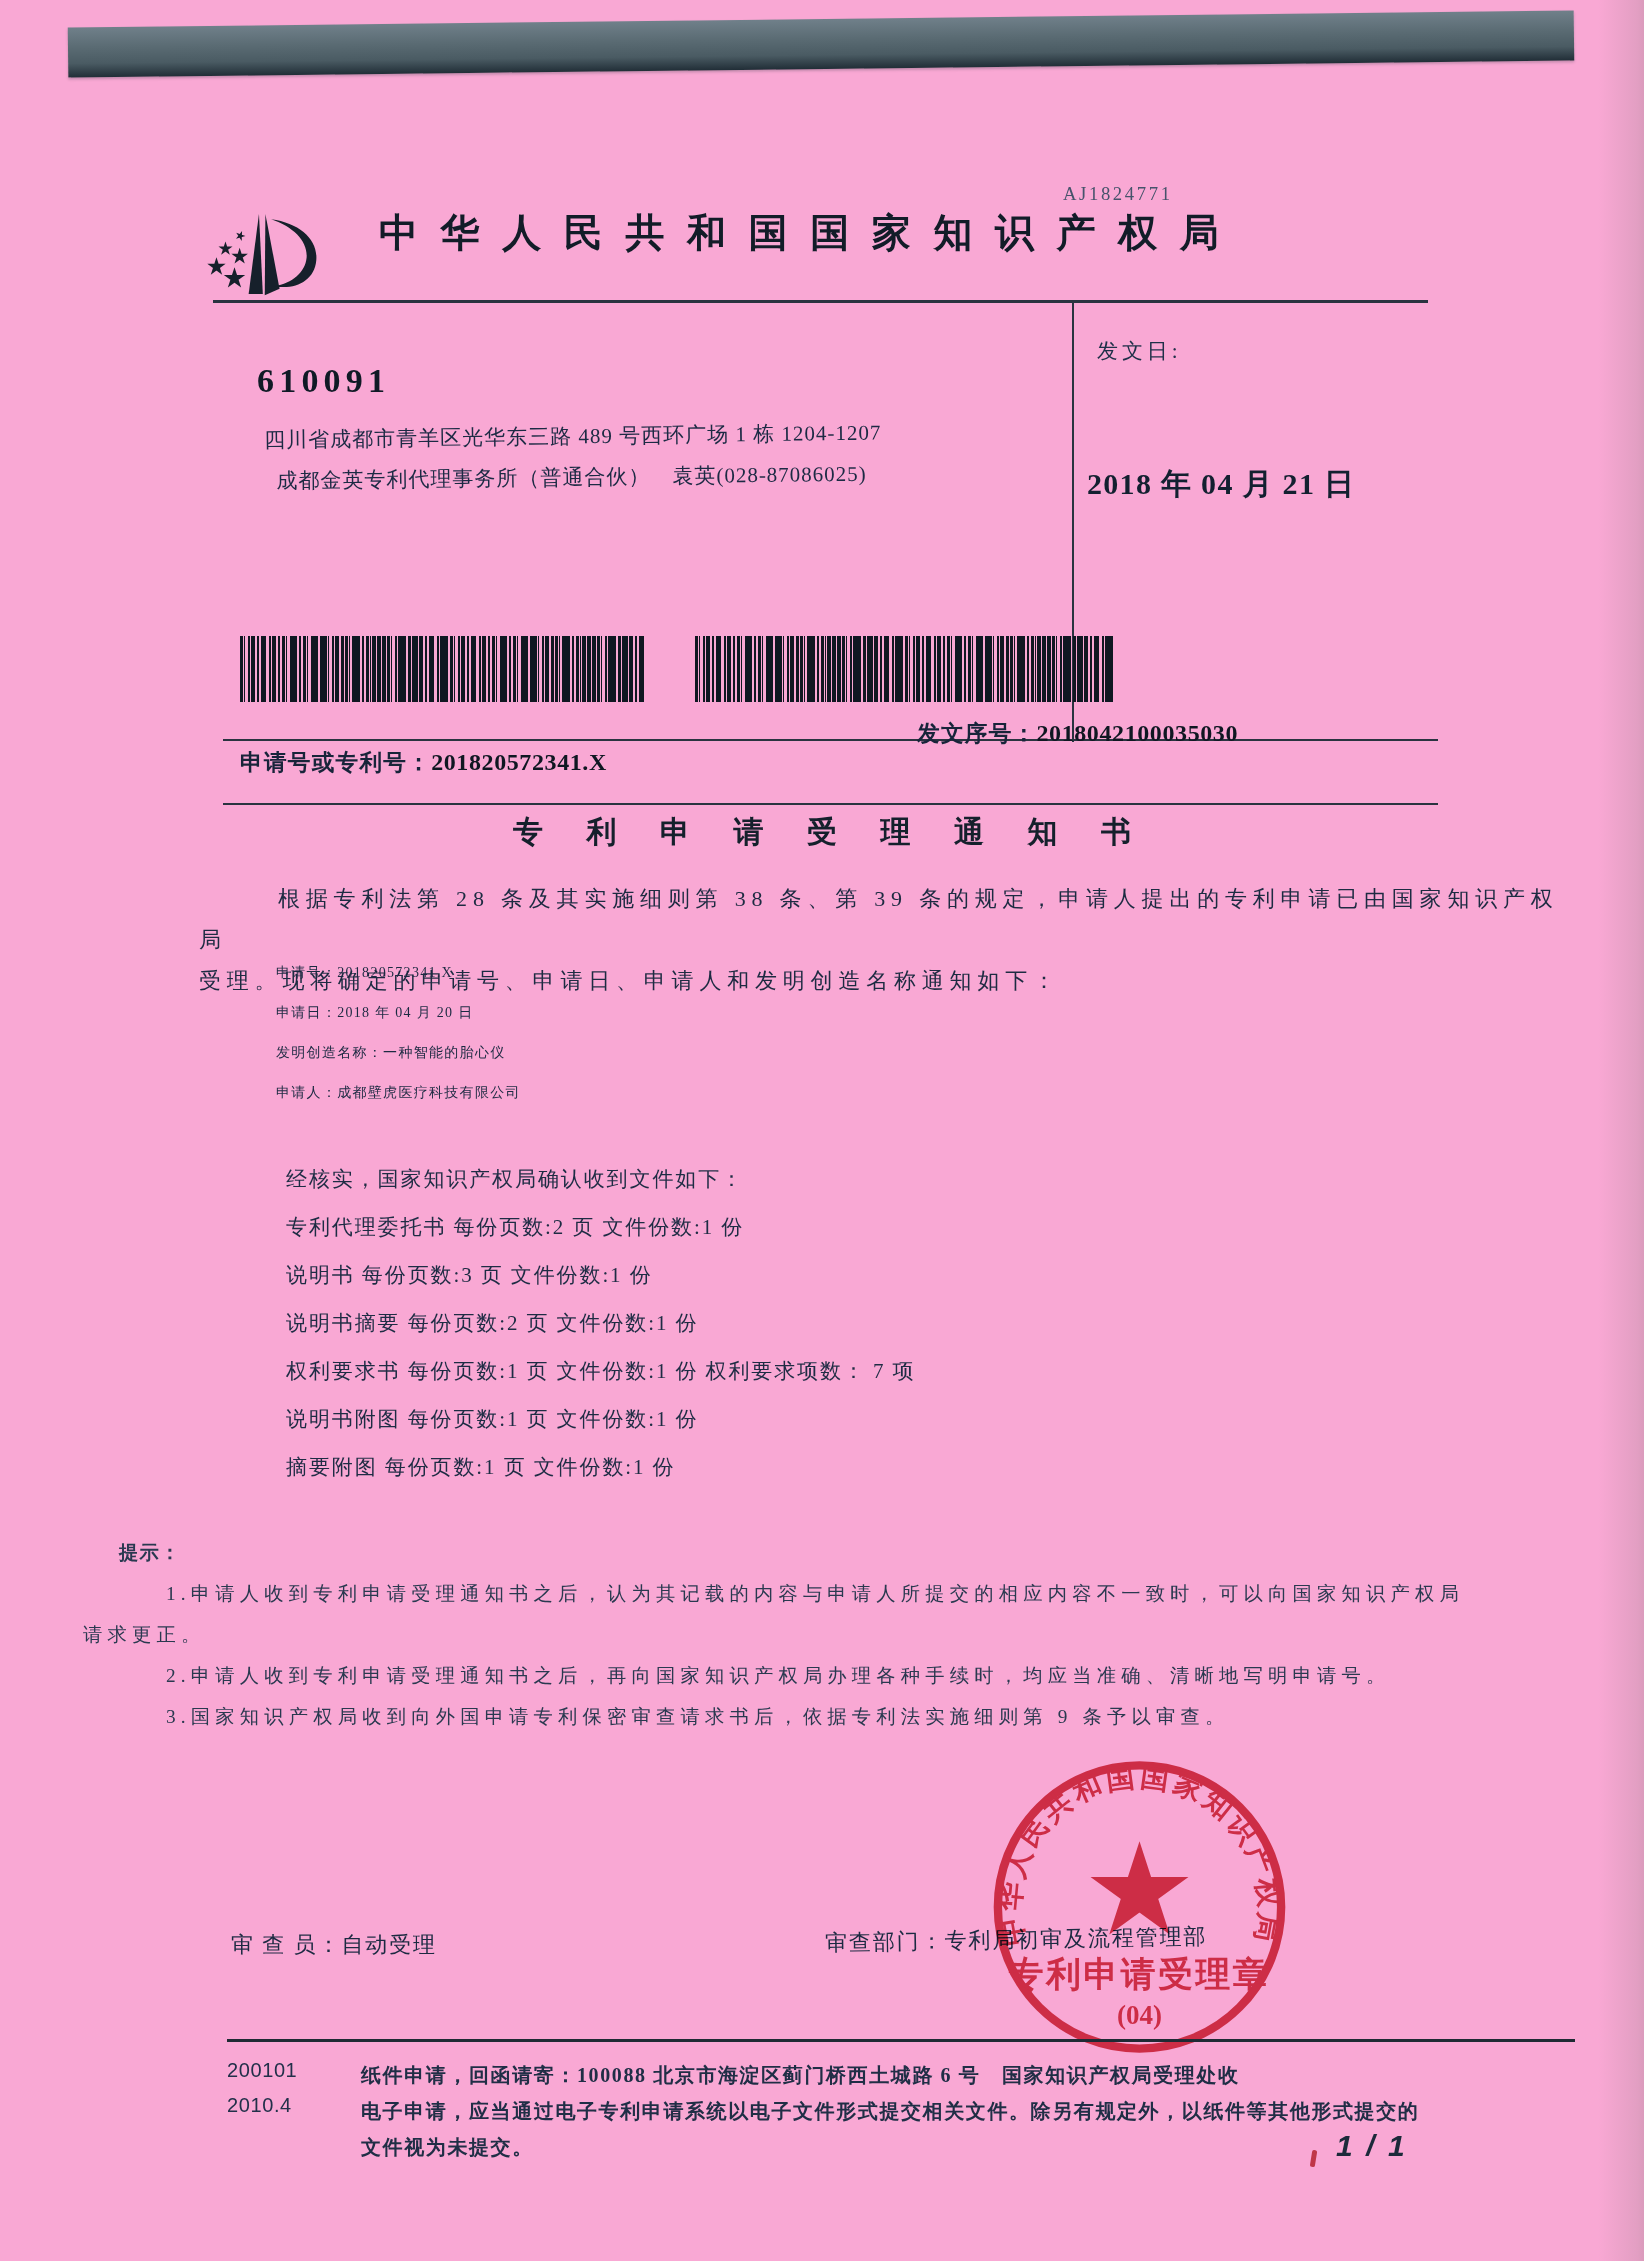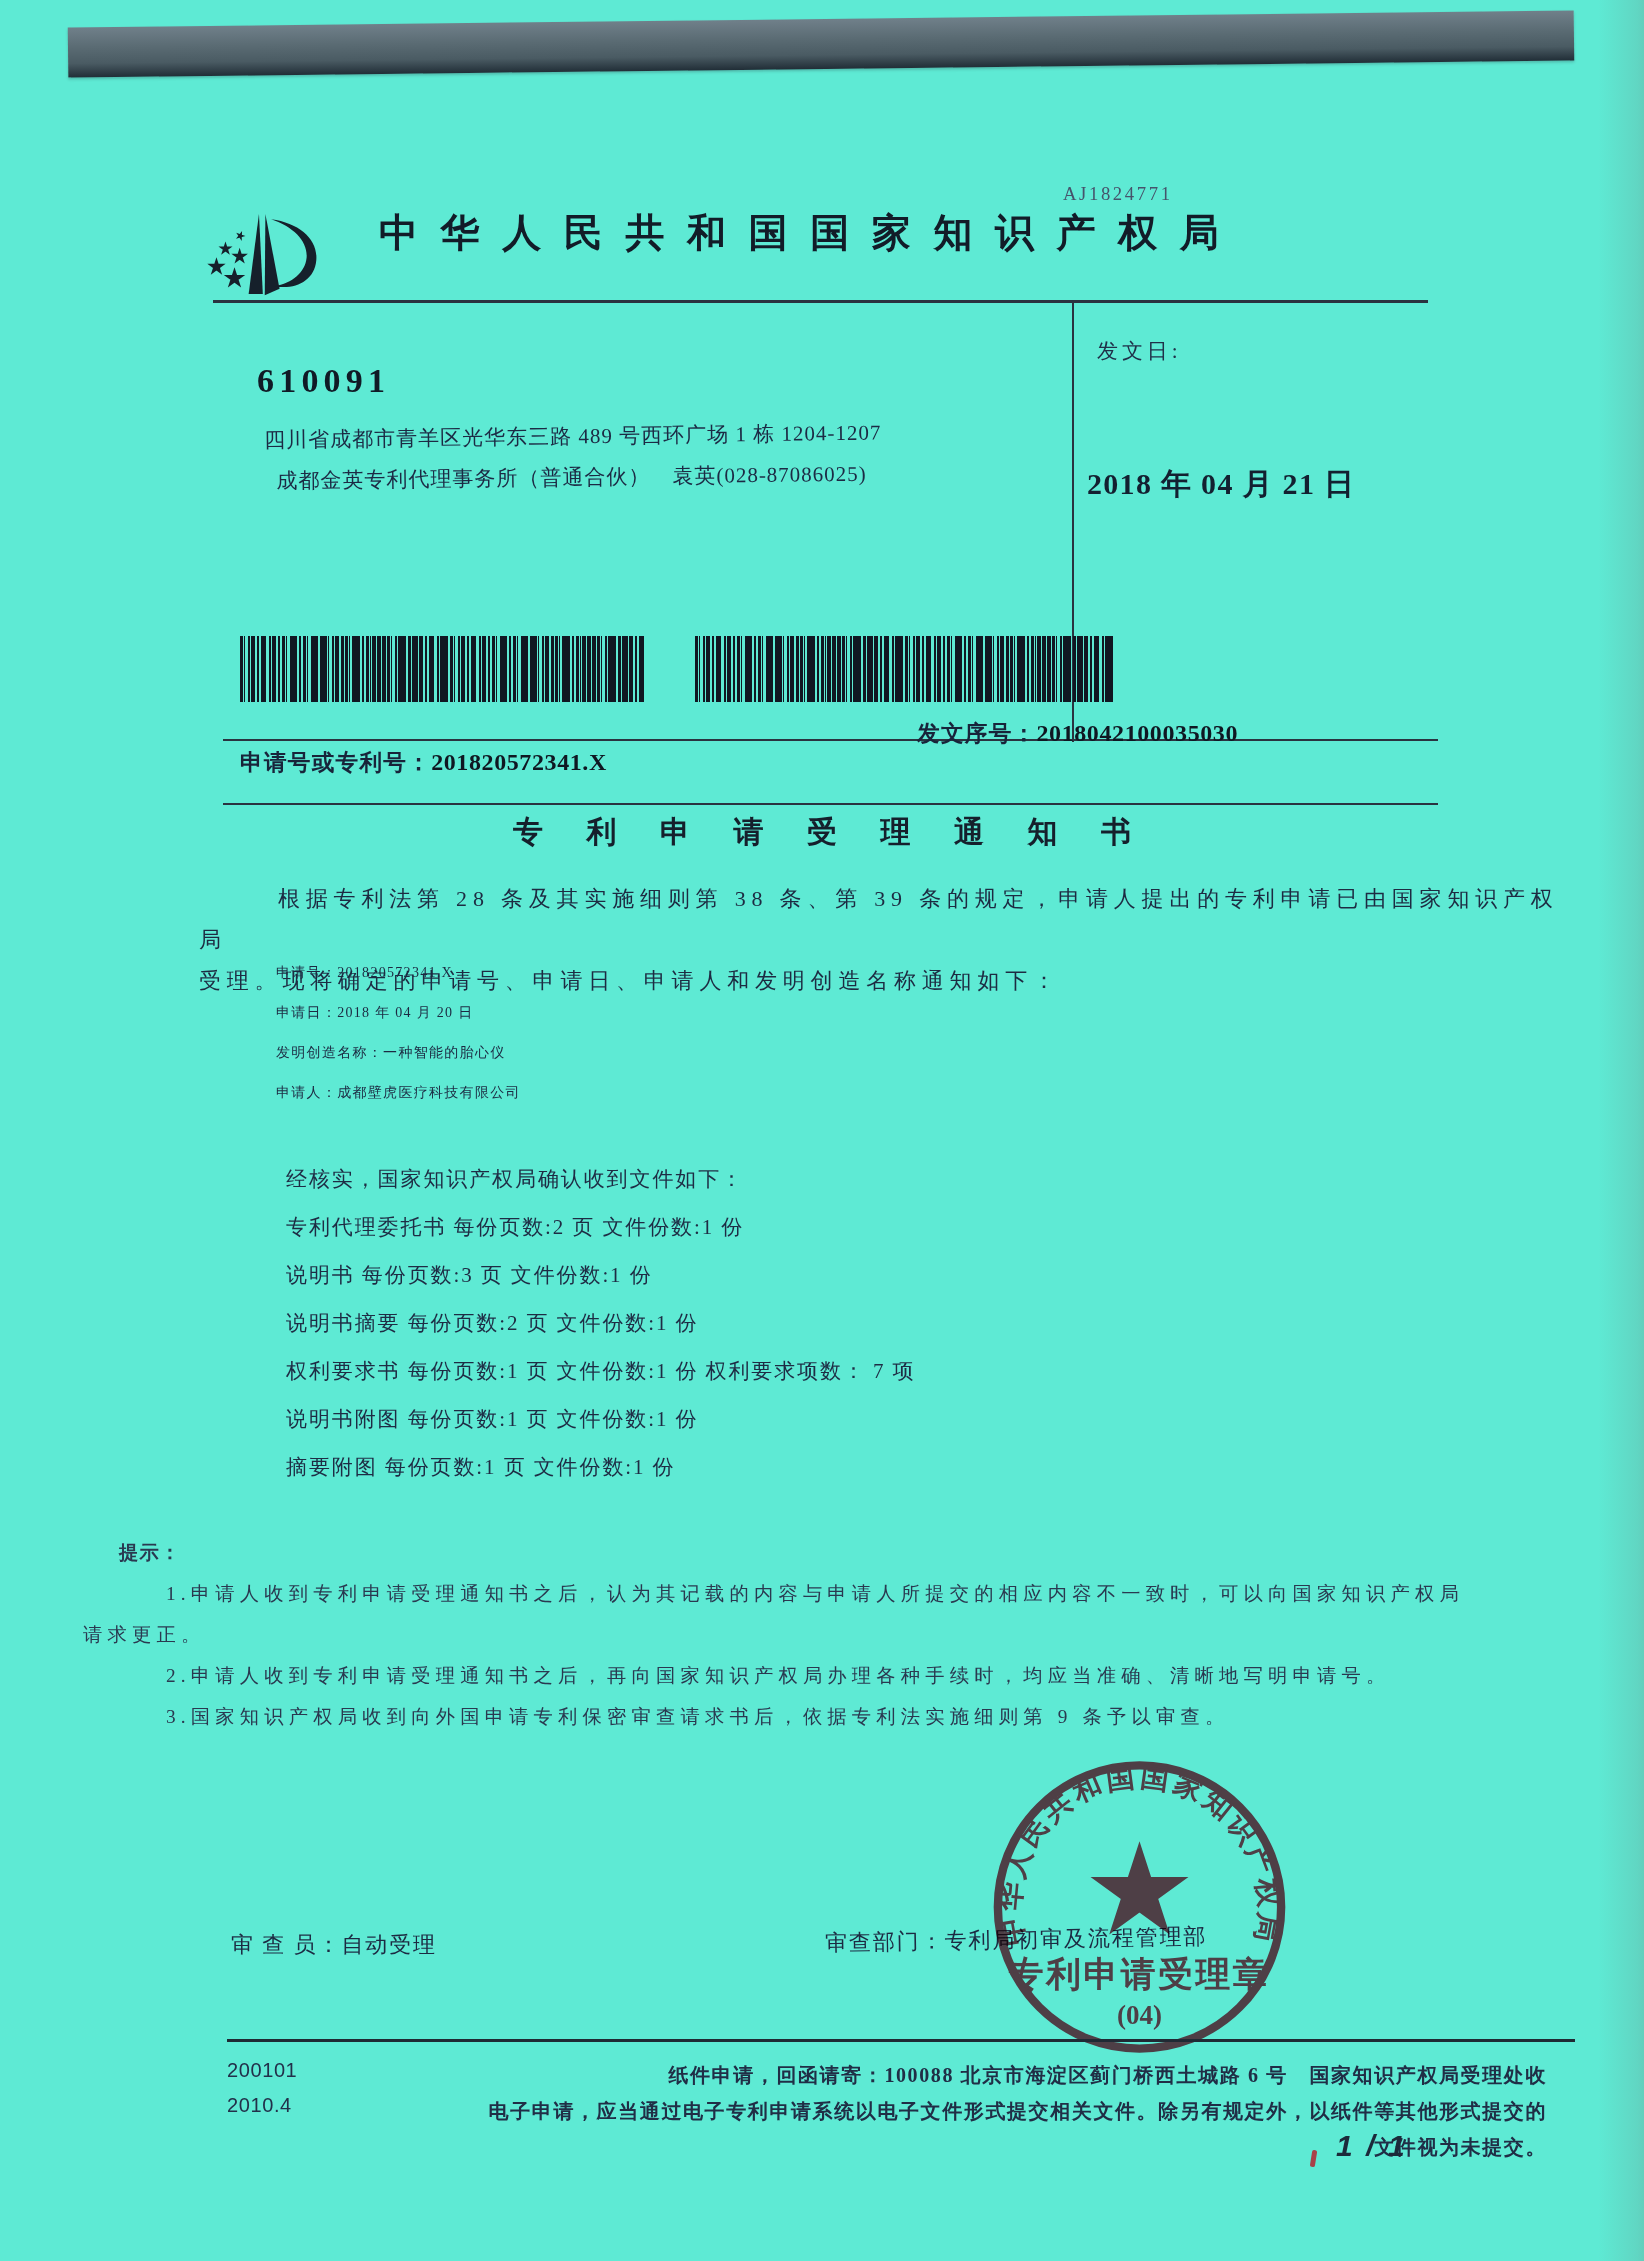--- a/index.html
+++ b/index.html
@@ -1,19 +1,19 @@
 <!DOCTYPE html>
 <html style="font-size:10.3px"><head>
 <meta charset="utf-8">
 <style>
   html,body{margin:0;padding:0;background:#e8e6e1;}
   #page{
     position:relative;
     width:1644px;height:2261px;
-    background:#5eead4;
+    background:#f9a8d4;
     overflow:hidden;
     font-family:"Liberation Serif","DejaVu Serif",serif;
     color:#1d2b42;
   }
   .abs{position:absolute;}
   
   .top-bar{
     left:68px;top:19.3px;width:1506px;height:50px;
     background:linear-gradient(180deg,#70808a 0%,#5a6b73 40%,#4a5b63 72%,#212e37 100%);
     transform:rotate(-0.65deg);
@@ -82,21 +82,21 @@
   .sig{font-size:22px;letter-spacing:1.9px;color:#1c2a42;white-space:nowrap;}
   .sig-examiner{left:231px;top:1930px;}
   .sig-dept{left:825px;top:1925px;transform:rotate(-1deg);}
   
   .seal{left:985px;top:1749px;mix-blend-mode:multiply;opacity:.93;}
   
   .footer-rule{left:227px;top:2039px;width:1348px;height:3.2px;background:#1f2a34;}
   .form-code{font-family:"Liberation Sans","DejaVu Sans",sans-serif;font-size:20px;letter-spacing:0.6px;color:#22304a;}
   .form-code-1{left:227px;top:2059px;}
   .form-code-2{left:227px;top:2094px;}
-  .footer-text{left:361px;top:2057px;width:1186px;text-align:right;}
+  .footer-text{left:361px;top:2057px;width:1186px;}
   .footer-text p{margin:0;font-size:20px;font-weight:600;letter-spacing:1.6px;line-height:36px;color:#202e46;}
   .page-num{
     left:1336px;top:2129px;font-size:30px;font-weight:600;font-style:italic;
     font-family:"Liberation Sans","DejaVu Sans",sans-serif;color:#1c2a3a;letter-spacing:2.6px;
   }
 </style>
 </head>
 <body>
 
 <div id="page">

